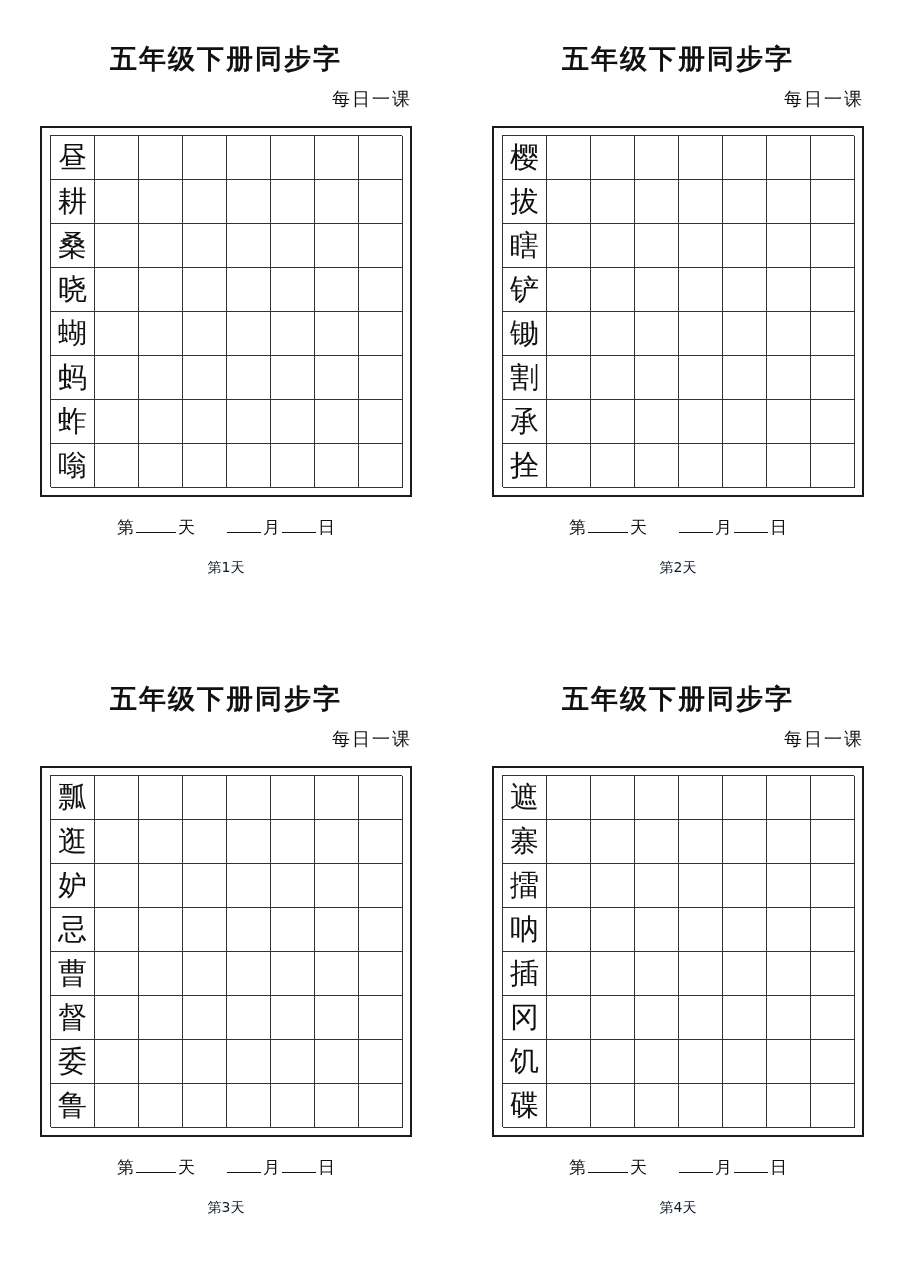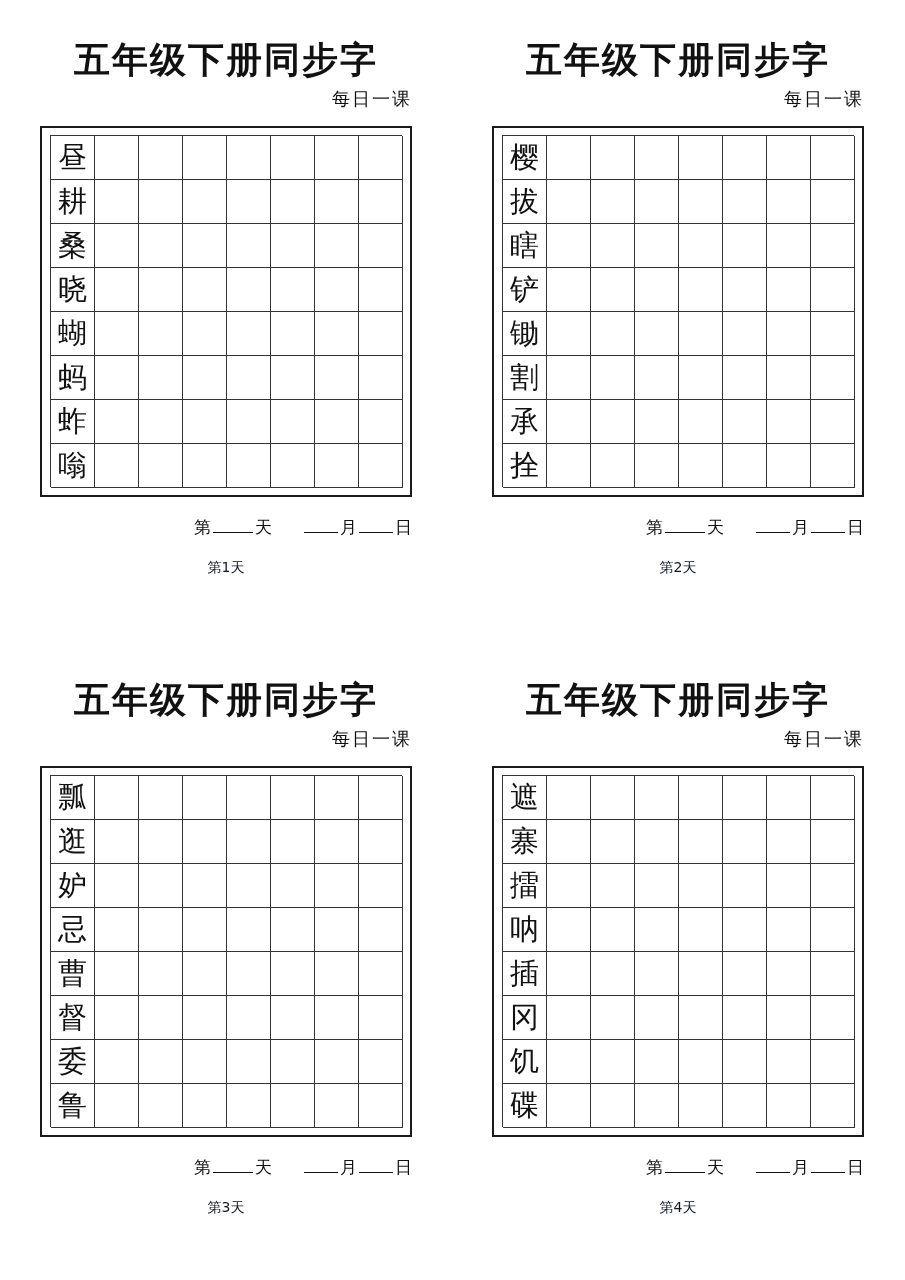--- a/index.html
+++ b/index.html
@@ -1,30 +1,30 @@
 <!DOCTYPE html>
 <html><head>
 <meta charset="utf-8">
 <style>
   html, body { margin: 0; padding: 0; background: #ffffff; }
   body { width: 905px; height: 1280px; position: relative; overflow: hidden;
          font-family: "DejaVu Serif", "Liberation Serif", serif; color: #111; }
   .sheet { position: absolute; width: 372px; }
   .sheet .title { position: absolute; left: 0; width: 372px; top: 36px; text-align: center;
-                  font-size: 36px; font-weight: bold; letter-spacing: 2px; line-height: 36px; }
+                  font-size: 27px; font-weight: bold; letter-spacing: 2px; line-height: 36px; }
   .sheet .subtitle { position: absolute; right: 0; top: 82px; font-size: 18px; letter-spacing: 2px; line-height: 24px; }
   .sheet .frame { position: absolute; left: 0; top: 121px; width: 368px; height: 367px;
                   border: 2px solid #1a1a1a; }
   .sheet .grid { position: absolute; left: 8px; top: 7px; width: 352px; height: 352px;
                  display: grid; grid-template-columns: repeat(8, 44px); grid-template-rows: repeat(8, 44px);
                  border-top: 1px solid #333; border-left: 1px solid #333; box-sizing: border-box; }
   .sheet .cell { border-right: 1px solid #333; border-bottom: 1px solid #333; box-sizing: border-box;
                  display: flex; align-items: center; justify-content: center;
                  font-size: 29px; line-height: 1; font-family: "DejaVu Serif", "Liberation Serif", serif; }
-  .sheet .dateline { position: absolute; left: 0; width: 372px; top: 510px; text-align: right;
+  .sheet .dateline { position: absolute; left: 0; width: 372px; top: 510px; text-align: center;
                      font-size: 17px; line-height: 24px; }
   .sheet .dateline .blank { display: inline-block; border-bottom: 1.5px solid #111; height: 16px; vertical-align: baseline; }
   .sheet .dateline .b1 { width: 40px; margin: 0 2px; }
   .sheet .dateline .b2 { width: 34px; margin: 0 2px; }
   .sheet .dateline .b3 { width: 34px; margin: 0 2px; }
   .sheet .dateline .gap { display: inline-block; width: 30px; }
   .sheet .daylabel { position: absolute; left: 0; width: 372px; top: 552px; text-align: center;
                      font-size: 14px; color: #0f172a; line-height: 20px;
                      font-family: "DejaVu Sans", "Liberation Sans", sans-serif; }
 </style>

